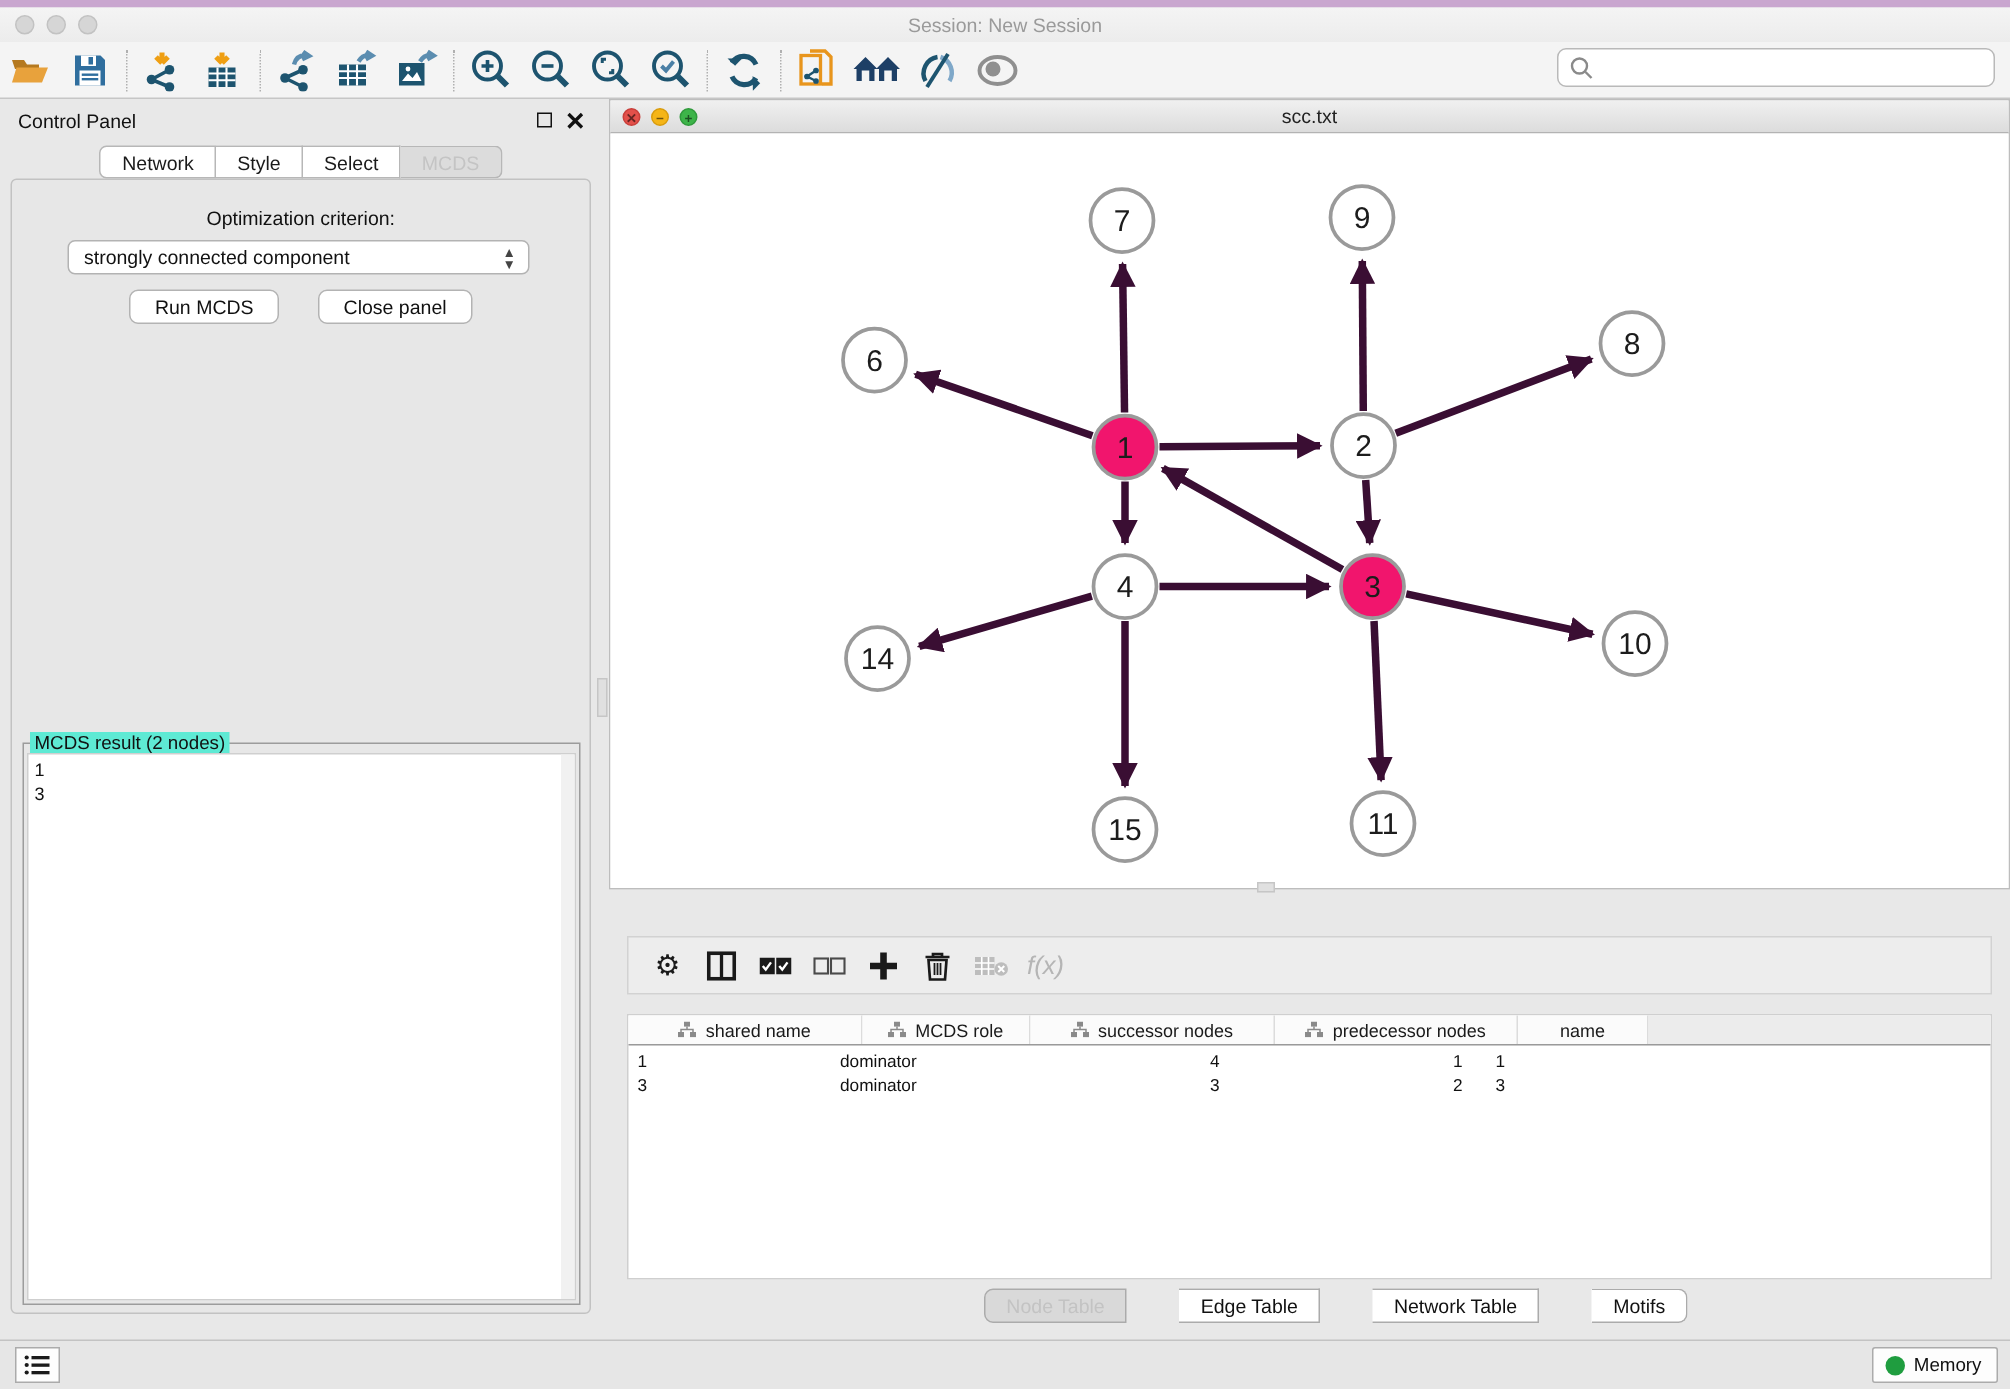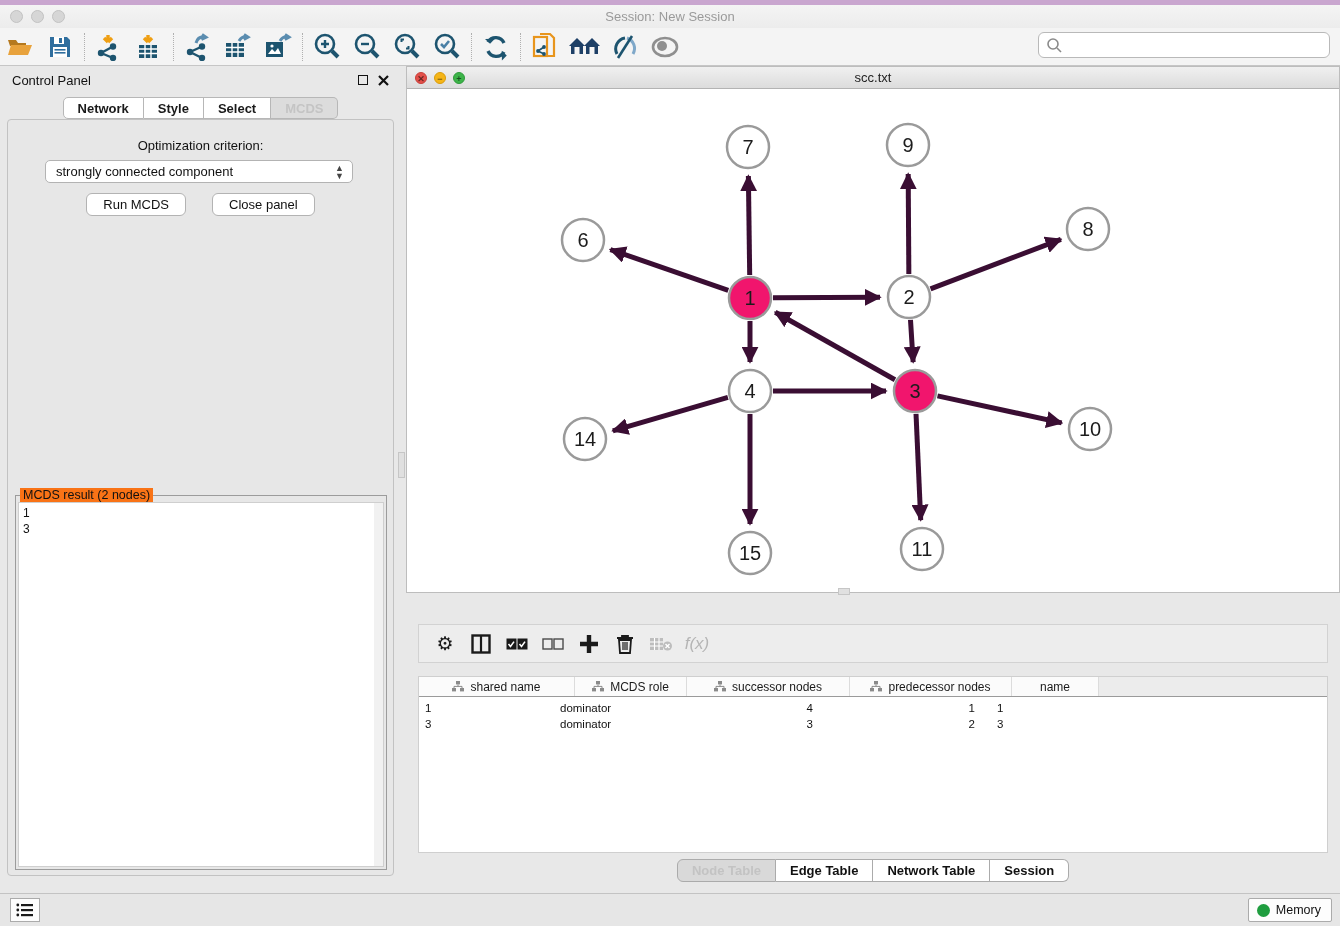--- a/index.html
+++ b/index.html
@@ -24,37 +24,37 @@
   .searchbox input { border:none; outline:none; flex:1; font-size:13px; height:20px;
     font-family:"Liberation Sans", sans-serif; background:transparent; }
   
   .control-panel { position:absolute; left:0; top:66px; width:401px; height:827px; background:#e8e8e8; }
   .panel-head { height:28px; display:flex; align-items:center; padding:0 12px; }
   .panel-head .pt { font-size:13px; color:#111; }
   .panel-icons { margin-left:auto; display:flex; gap:10px; align-items:center; }
   .float-ic { width:10px; height:10px; border:1.6px solid #111; display:inline-block; }
   .tabs-row { position:absolute; left:0; top:31px; width:100%; display:flex; justify-content:center; }
   .cp-tab { height:22px; padding:0 14px; background:#fff; border:1px solid #b7b7b7; border-left:none;
-    font-size:13px; font-weight:bold; color:#1a1a1a; display:flex; align-items:center; }
+    font-size:13px; font-weight:normal; color:#1a1a1a; display:flex; align-items:center; }
   .cp-tab:first-child { border-left:1px solid #b7b7b7; border-radius:5px 0 0 5px; }
   .cp-tab:last-child { border-radius:0 5px 5px 0; }
   .cp-tab.sel { background:#dcdcdc; color:#c4c4c4; }
   .cp-content { position:absolute; left:7px; top:53px; width:387px; height:757px;
     background:#e7e7e7; border:1px solid #c2c2c2; border-radius:4px; }
   .opt-label { position:absolute; top:18px; width:100%; text-align:center; font-size:13px; color:#111; }
   .dropdown { position:absolute; left:37px; top:40px; width:308px; height:23px; background:#fff;
     border:1px solid #b3b3b3; border-radius:5px; display:flex; align-items:center;
     font-size:13px; padding-left:10px; color:#111; }
   .dd-stepper { margin-left:auto; margin-right:8px; font-size:9px; color:#444; line-height:8px; text-align:center; }
   .btn-row { position:absolute; top:73px; width:100%; display:flex; justify-content:center; gap:26px; }
   .pbtn { height:23px; padding:0 16px; background:#fff; border:1px solid #b3b3b3; border-radius:6px;
     font-size:13px; color:#111; display:flex; align-items:center; }
   .groupbox { position:absolute; left:7px; top:375px; width:372px; height:375px;
     border:1px solid #9c9c9c; }
-  .groupbox .legend { position:absolute; top:-8px; left:4px; background:#f97316; padding:0 3px;
+  .groupbox .legend { position:absolute; top:-8px; left:4px; background:#5eead4; padding:0 3px;
     font-size:12.5px; color:#111; }
   .result-list { position:absolute; left:2px; top:6px; right:2px; bottom:2px; background:#fff;
     border:1px solid #cfcfcf; font-size:12px; color:#111; padding:2px 4px; line-height:16px; }
   .result-scroll { position:absolute; right:0; top:0; bottom:0; width:9px; background:#f1f1f1; }
   
   .net-window { position:absolute; left:406px; top:66px; width:934px; height:527px;
     background:#fff; border:1px solid #bdbdbd; }
   .net-titlebar { position:absolute; left:0; top:0; width:100%; height:22px;
     background:linear-gradient(#f0f0f0,#dcdcdc); border-bottom:1px solid #b3b3b3;
     display:flex; align-items:center; }
@@ -79,21 +79,21 @@
   .thead { position:absolute; left:0; top:0; height:20px; width:100%; background:#f6f6f6; border-bottom:1px solid #9a9a9a; display:flex; }
   .th { display:flex; align-items:center; gap:6px; justify-content:center; font-size:12px; color:#1a1a1a;
     border-right:1px solid #dcdcdc; background:#fbfbfb; height:100%; }
   .th:last-child { }
   .th-rest { flex:1; background:#ececec; border-right:none; }
   .trow { position:absolute; left:0; width:100%; height:16px; display:flex; font-size:11.5px; color:#111; }
   .td { padding:1px 6px; overflow:hidden; white-space:nowrap; }
   .td.num { text-align:right; padding-right:16px; }
   .tp-tabs { position:absolute; left:0; bottom:8px; width:100%; display:flex; justify-content:center; }
   .tp-tab { height:23px; padding:0 14px; background:#fff; border:1px solid #ababab; border-left:none;
-    font-size:13px; font-weight:bold; color:#111; display:flex; align-items:center; }
+    font-size:13px; font-weight:normal; color:#111; display:flex; align-items:center;margin-left:35px; }
   .tp-tab:first-child { border-left:1px solid #ababab; border-radius:6px 0 0 6px; }
   .tp-tab:last-child { border-radius:0 6px 6px 0; }
   .tp-tab.sel { background:#d9d9d9; color:#c3c3c3; }
   
   .statusbar { position:absolute; left:0; top:893px; width:1340px; height:33px;
     background:#e6e6e6; border-top:1px solid #c3c3c3; }
   .list-btn { position:absolute; left:10px; top:4px; width:30px; height:24px; background:#fdfdfd;
     border:1px solid #ababab; display:flex; align-items:center; justify-content:center; }
   .mem-btn { position:absolute; right:8px; top:4px; height:24px; padding:0 10px 0 8px; background:#fdfdfd;
     border:1px solid #ababab; border-radius:2px; display:flex; align-items:center; gap:6px; font-size:12.5px; color:#111; }
@@ -469,21 +469,21 @@
       <div class="td" style="width:112px">dominator</div>
       <div class="td num" style="width:163px">3</div>
       <div class="td num" style="width:162px">2</div>
       <div class="td" style="width:87px">3</div>
     </div>
   </div>
   <div class="tp-tabs">
     <div class="tp-tab sel">Node Table</div>
     <div class="tp-tab">Edge Table</div>
     <div class="tp-tab">Network Table</div>
-    <div class="tp-tab">Session</div>
+    <div class="tp-tab">Motifs</div>
   </div>
 </div>
 
 <div class="statusbar">
   <div class="list-btn">
     <svg width="18" height="14" viewBox="0 0 18 14">
       <circle cx="1.8" cy="2" r="1.4" fill="#1a1a1a"></circle>
         <rect x="5" y="1" width="12" height="2.2" fill="#1a1a1a"></rect>
       <circle cx="1.8" cy="7" r="1.4" fill="#1a1a1a"></circle>
         <rect x="5" y="6" width="12" height="2.2" fill="#1a1a1a"></rect>

